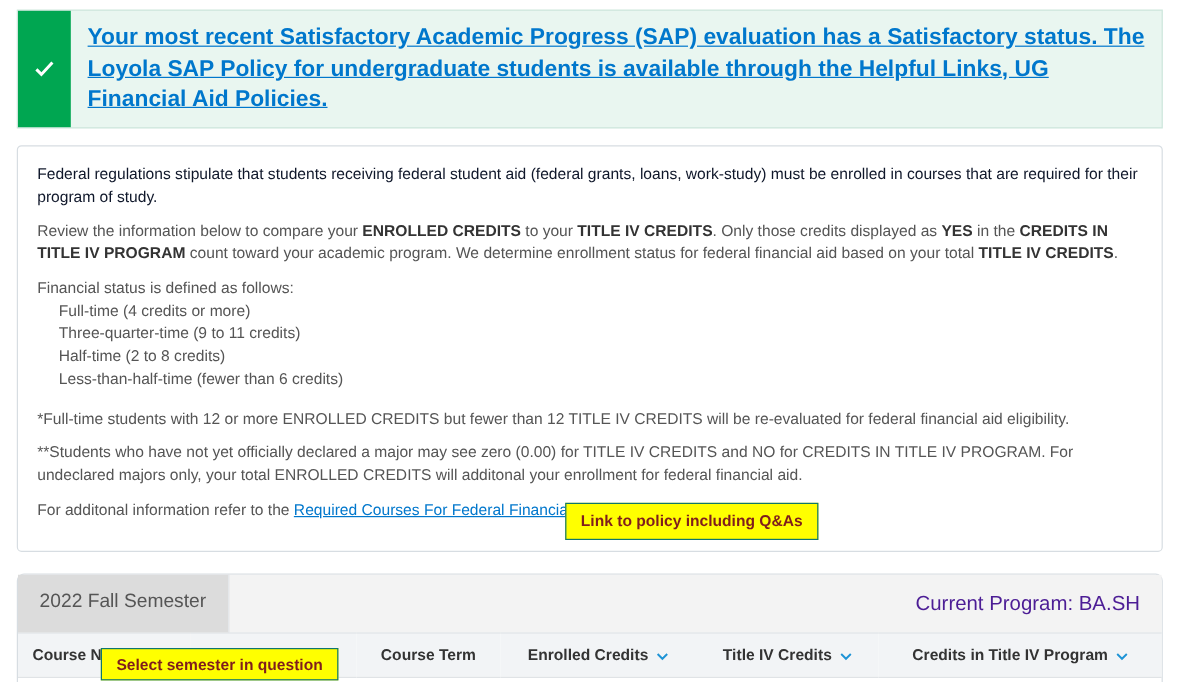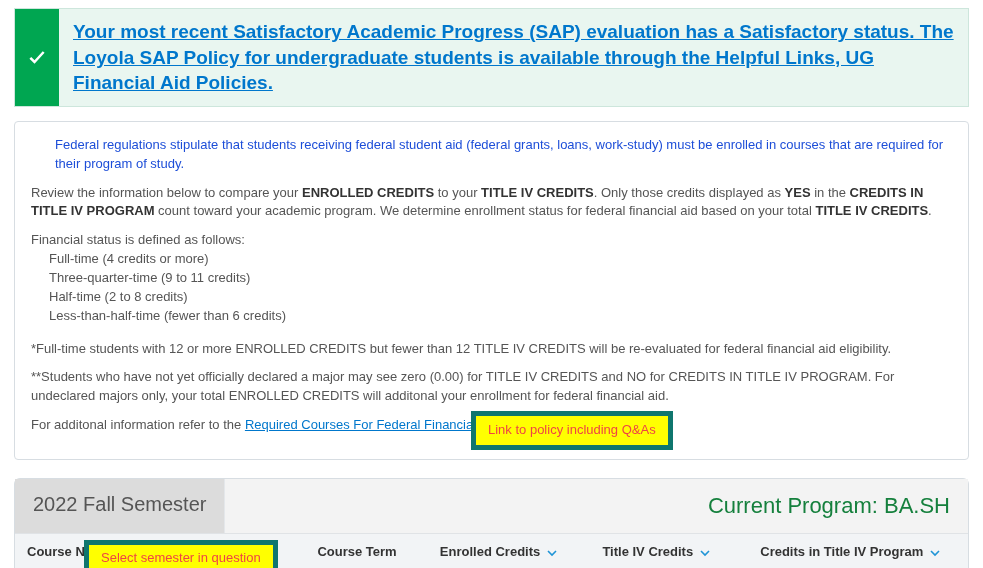--- a/index.html
+++ b/index.html
@@ -40,65 +40,65 @@
     border: 1px solid #d7dde2;
     border-radius: 4px;
     padding: 14px 16px;
     margin-bottom: 18px;
     font-size: 13px;
     line-height: 1.45;
     color: #555;
     position: relative;
   }
   .info-card p { margin-bottom: 10px; }
-  .info-card .lead { color: #1d4ed8; margin-left: 24px; }
+  .info-card .lead { color: #0f172a; }
   .info-card strong { color: #333; }
   .info-card .enroll-def { margin-bottom: 14px; }
   .info-card .enroll-def .defs { padding-left: 18px; }
   .info-card a.policy-link { color: #0077cc; text-decoration: underline; }
   
   .annot {
     position: absolute;
     background: #ffff00;
-    border: 5px solid #0f766e;
-    font-weight: 400;
+    border: 1px solid #0f766e;
+    font-weight: 700;
     font-size: 13px;
     padding: 5px 12px;
-    color: #ef4444;
+    color: #7f1d1d;
     font-family: Arial, sans-serif;
     white-space: nowrap;
     z-index: 5;
   }
   
   .tabs-card {
     border: 1px solid #d7dde2;
     border-radius: 6px 6px 0 0;
     overflow: visible;
     position: relative;
   }
   .tabs-row {
     display: flex;
     align-items: stretch;
     background: #f3f3f3;
   }
   .tab {
     padding: 14px 18px;
-    font-size: 20px;
+    font-size: 16px;
     color: #555;
     cursor: pointer;
     border-right: 1px solid #e4e7ea;
   }
   .tab.active {
     background: #dcdcdc;
   }
   .tabs-spacer { flex: 1; }
   .program {
     padding: 14px 18px;
-    font-size: 22px;
-    color: #15803d;
+    font-size: 17px;
+    color: #4c1d95;
   }
   .program .val { font-weight: 400; }
   
   table.credits {
     width: 100%;
     border-collapse: collapse;
   }
   table.credits thead th {
     background: #f2f4f6;
     color: #333;

